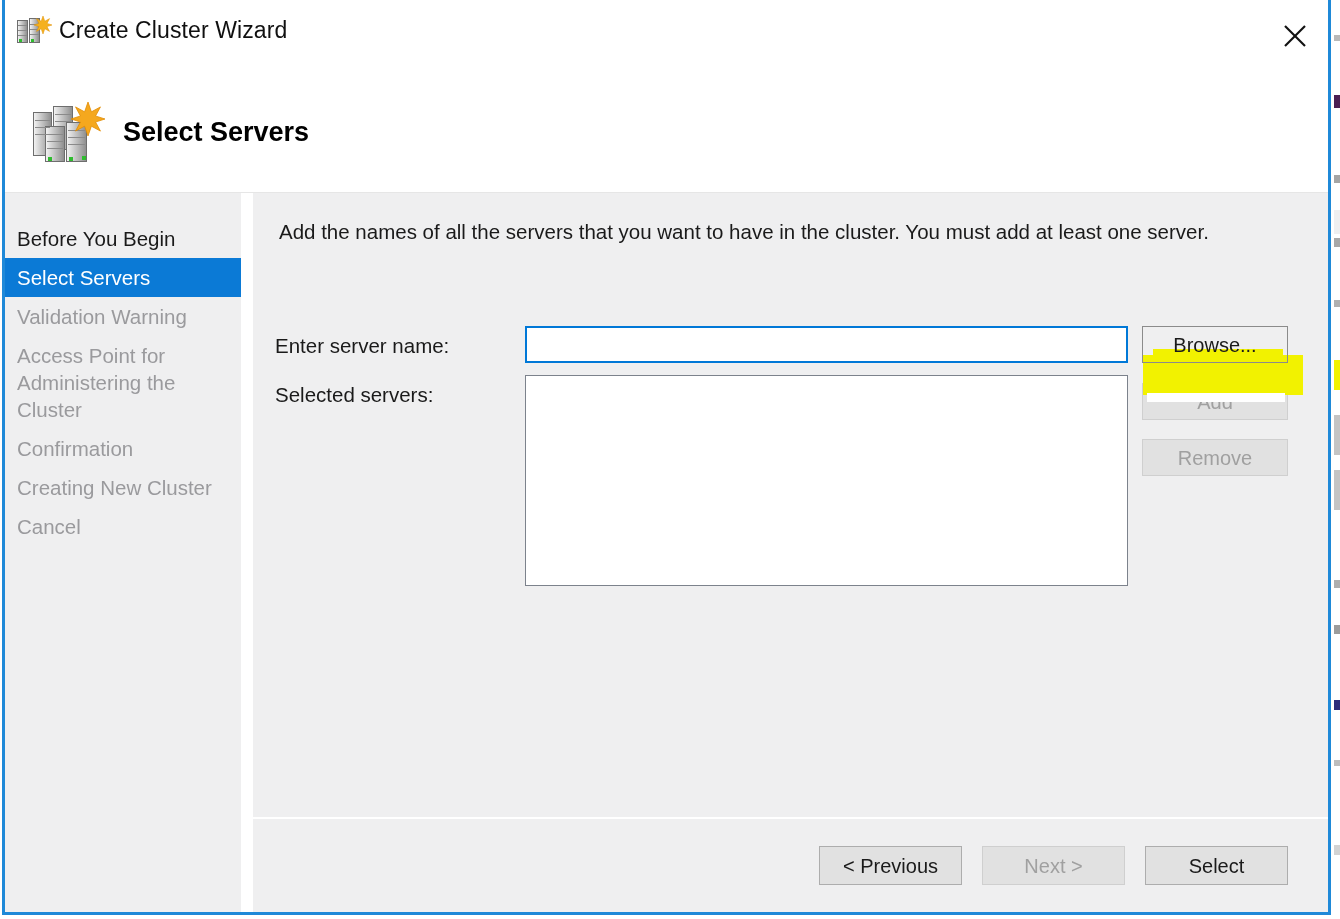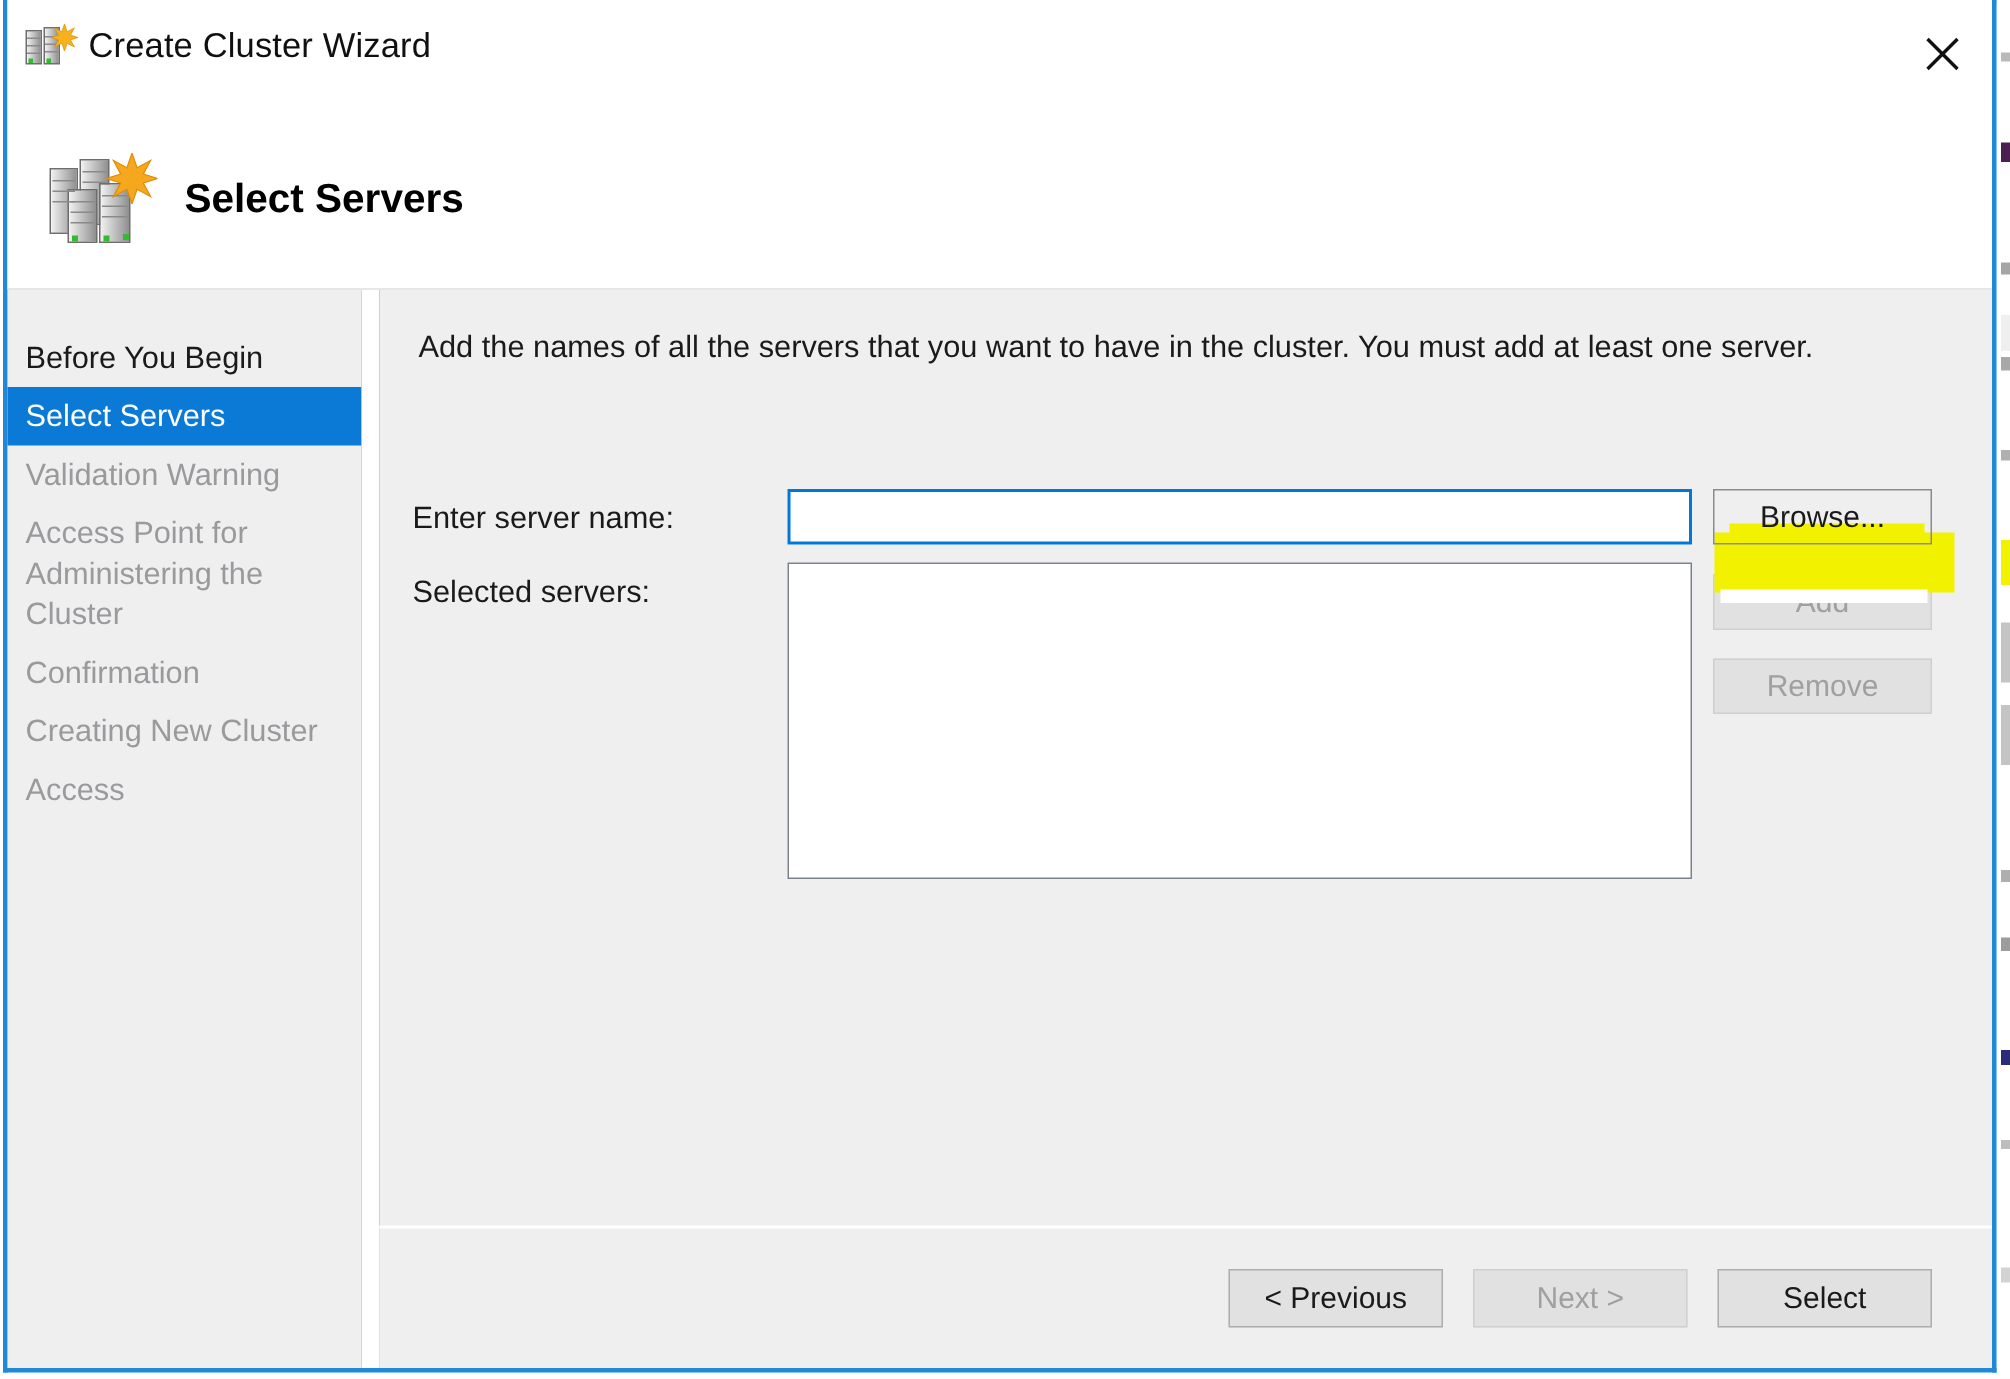--- a/index.html
+++ b/index.html
@@ -111,21 +111,21 @@
     font-size: 27px;
     font-weight: bold;
     color: #000000;
     font-family: "Liberation Sans", sans-serif;
   }
 
   
   #wizard-body {
     flex: 1;
     display: flex;
-    background: #c2410c;
+    background: #5eead4;
     min-height: 0;
   }
 
   #sidebar {
     width: 236px;
     min-width: 236px;
     background: #efeff0;
     padding-top: 26px;
     box-sizing: border-box;
   }
@@ -419,21 +419,21 @@
       <div class="nav-item" style="max-width:200px;">
         <span>Access Point for Administering the Cluster</span>
       </div>
       <div class="nav-item">
         <span>Confirmation</span>
       </div>
       <div class="nav-item">
         <span>Creating New Cluster</span>
       </div>
       <div class="nav-item">
-        <span>Access</span>
+        <span>Cancel</span>
       </div>
     </div>
 
     <div id="sidebar-gap"></div>
 
     <div id="content-pane">
       <div id="content-main">
 
         <div id="intro-text">Add the names of all the servers that you want to have in the cluster. You must add at least one server.</div>
 

